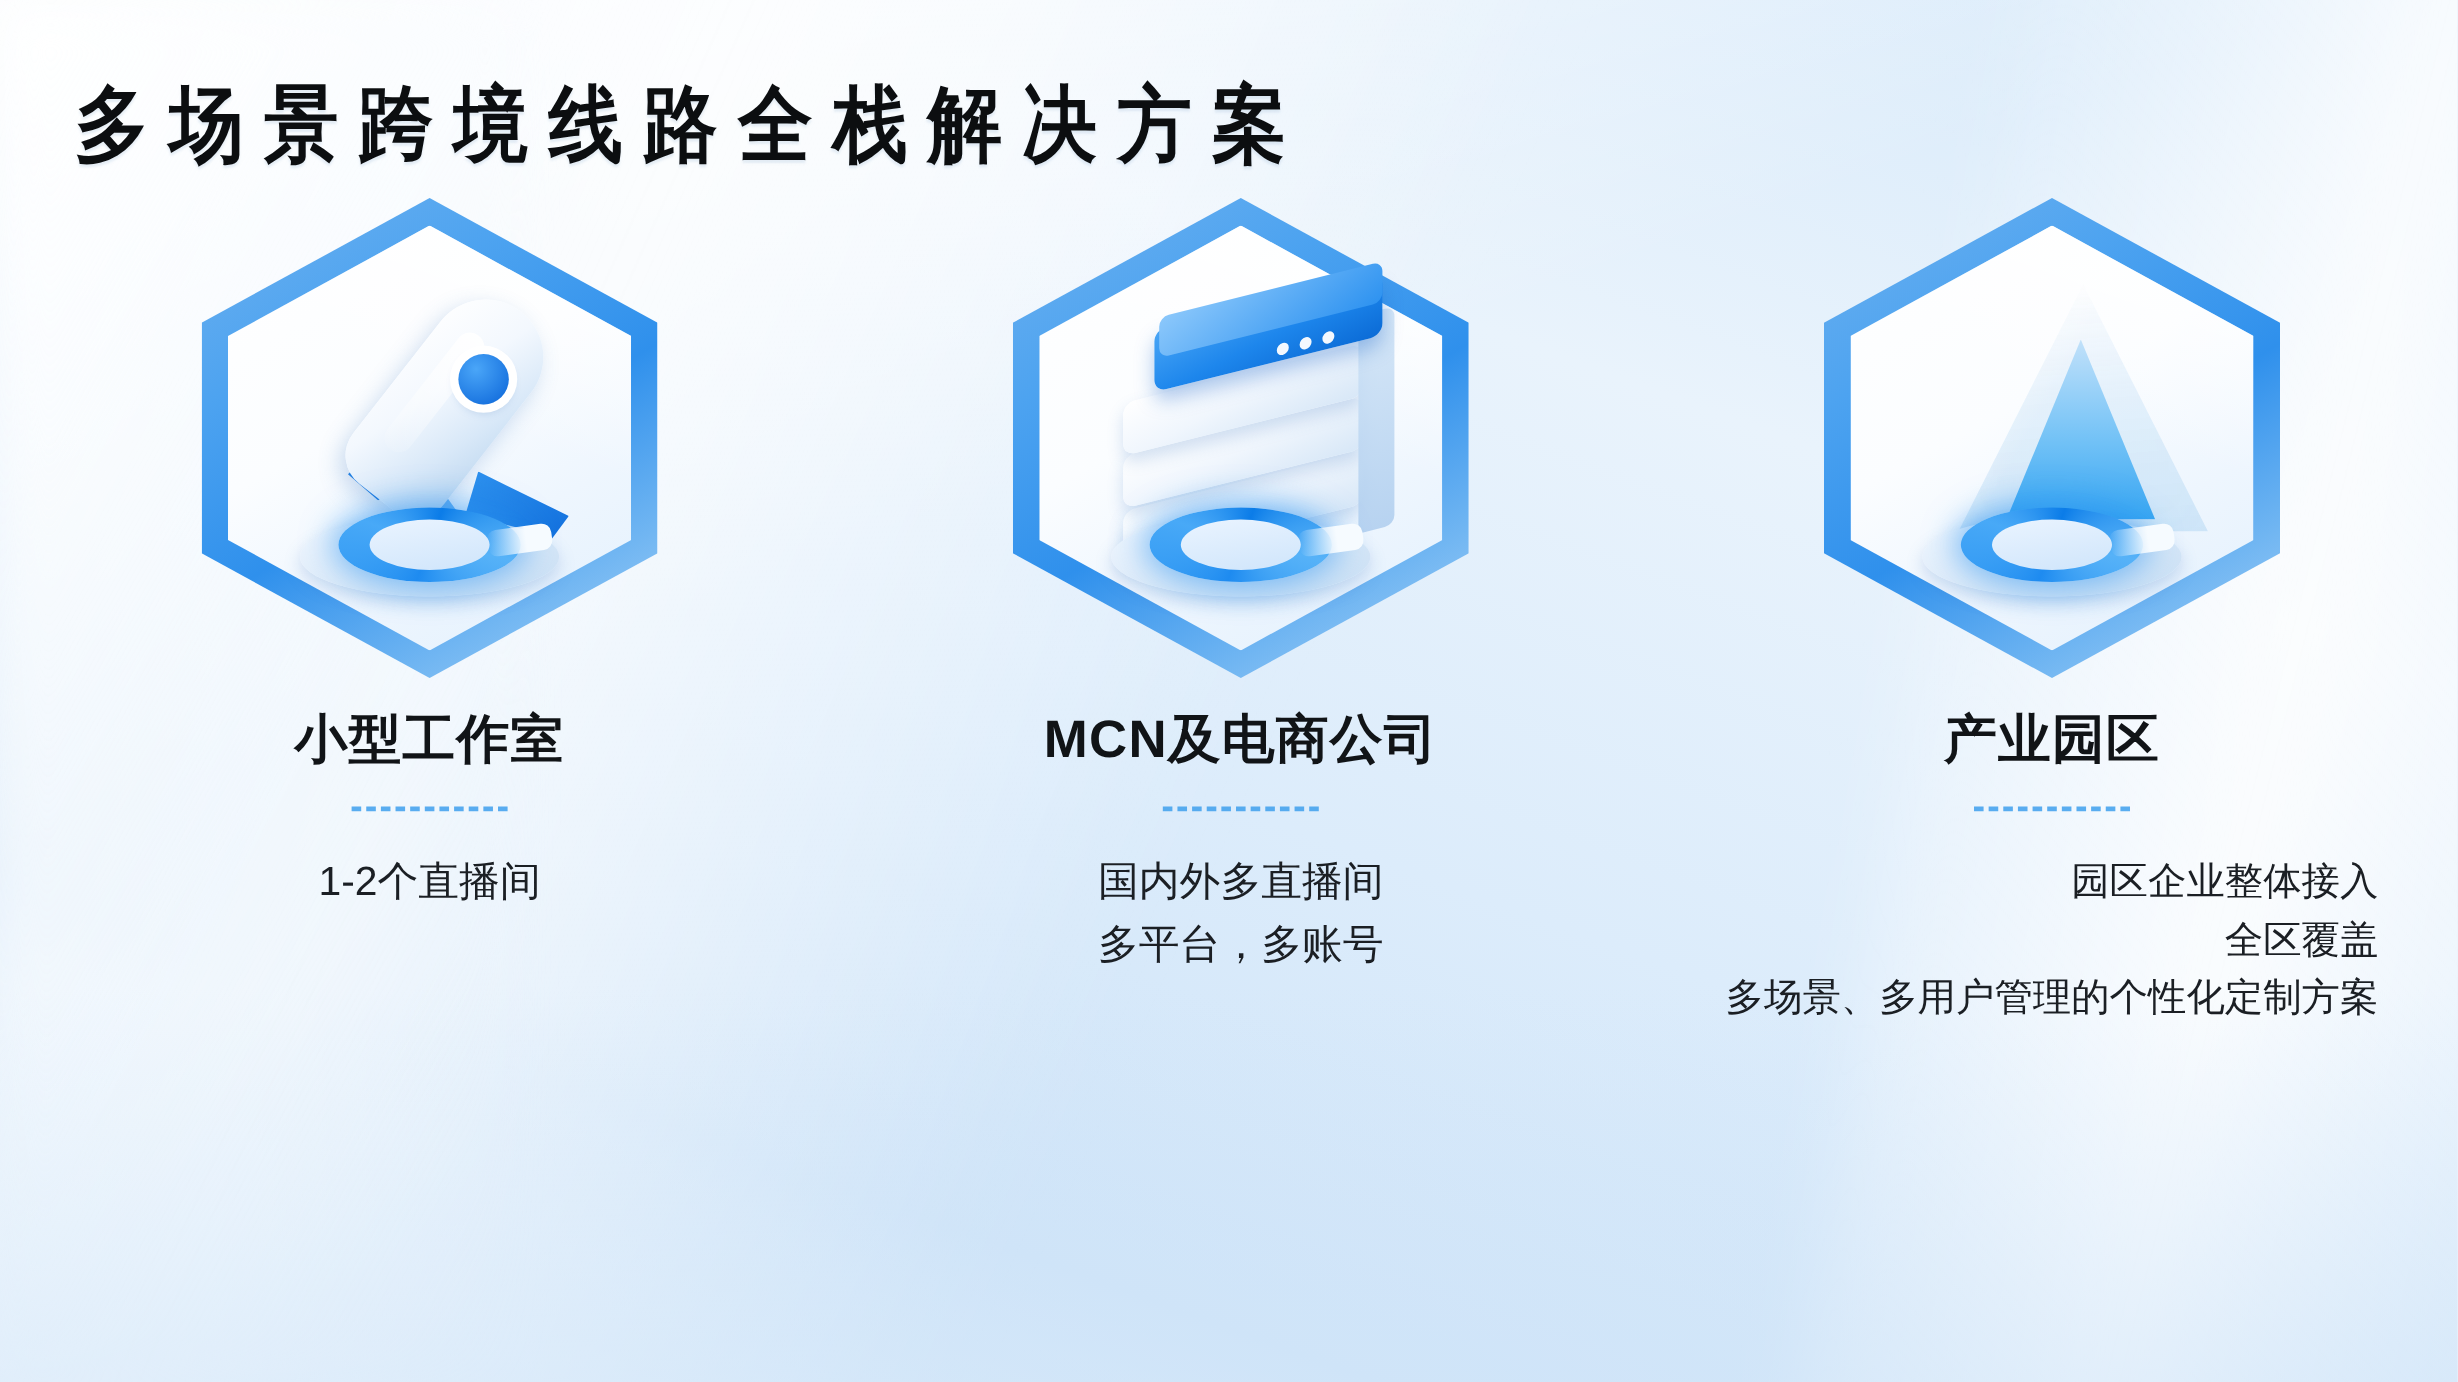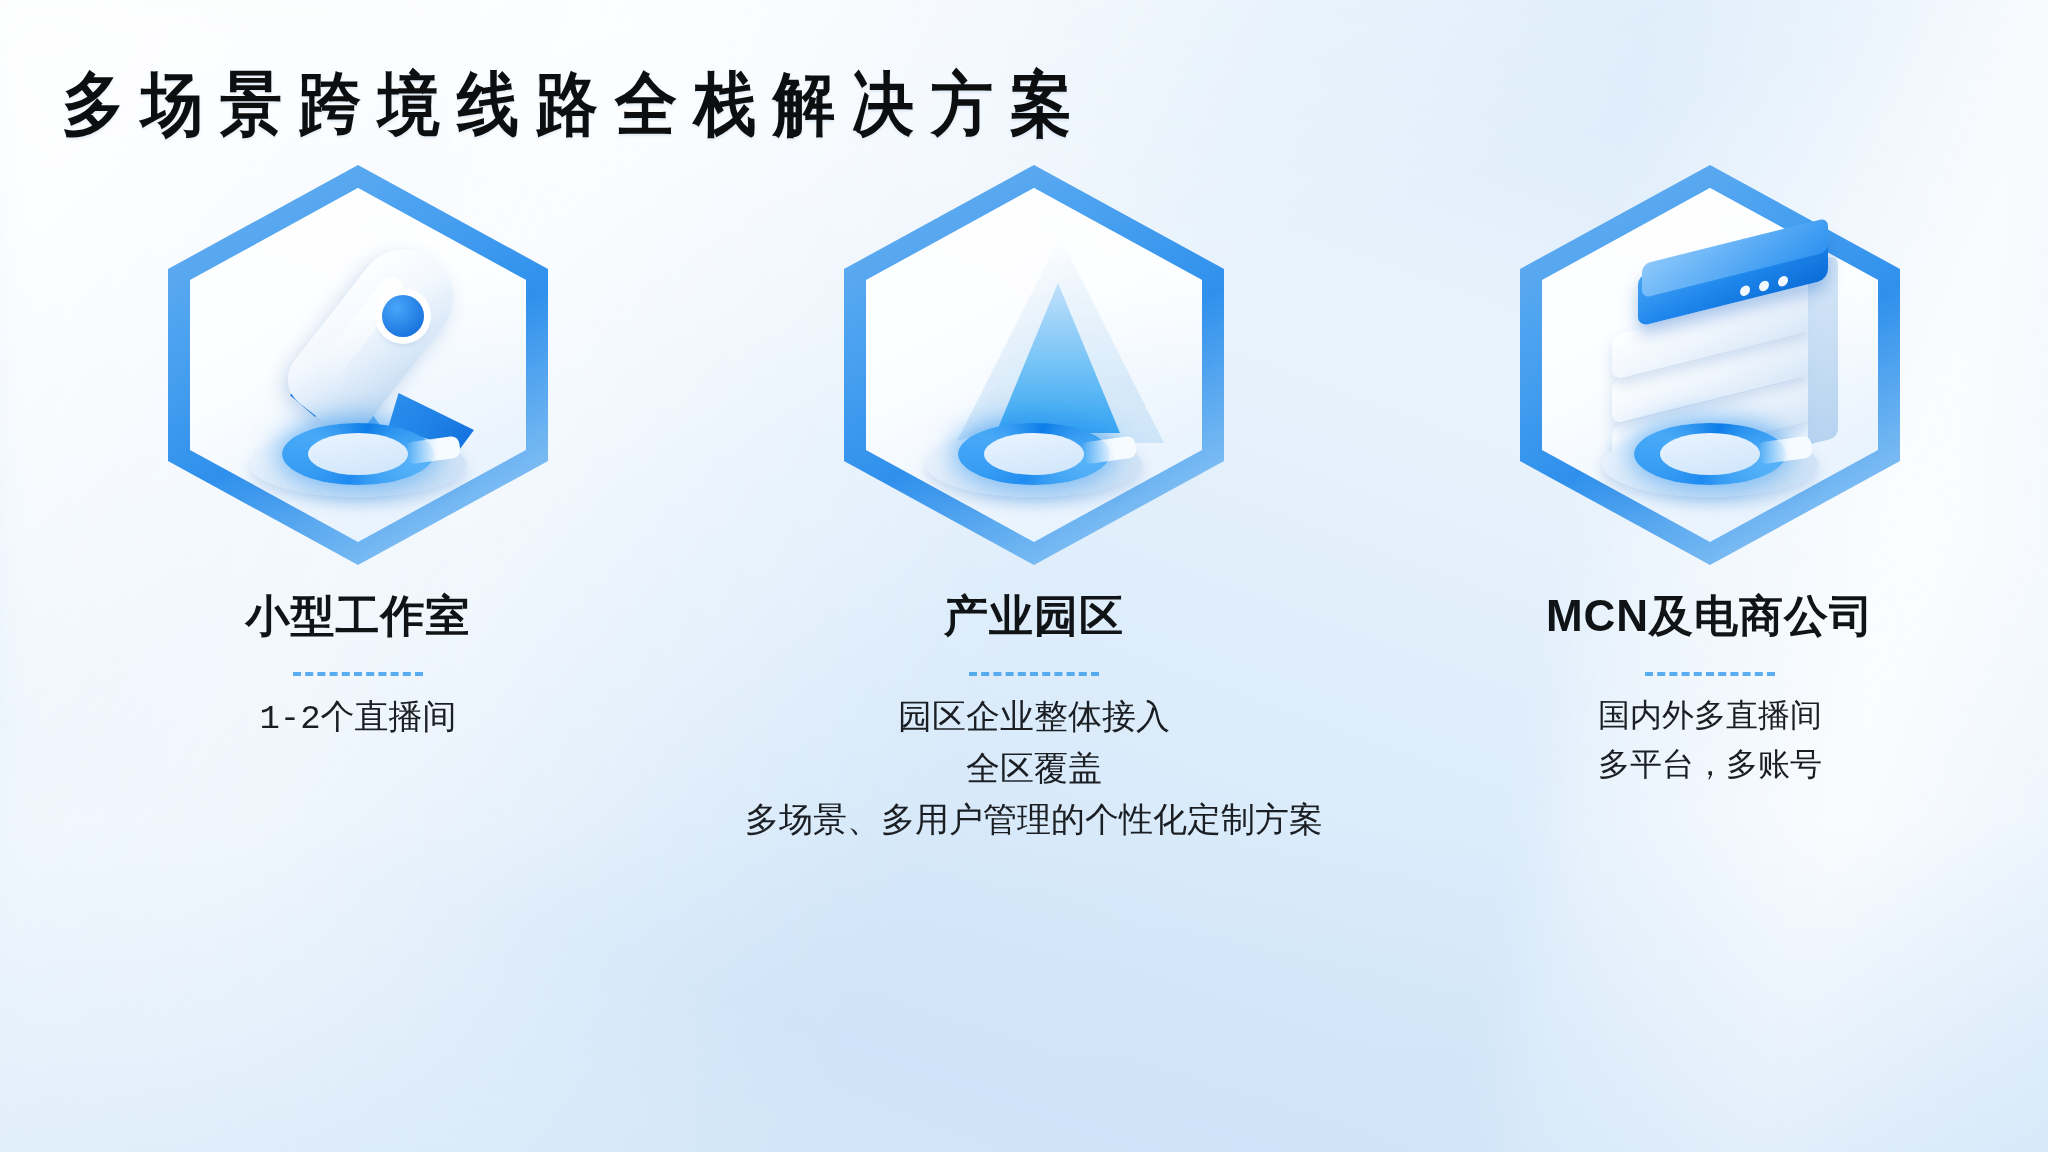--- a/index.html
+++ b/index.html
@@ -228,23 +228,22 @@
     letter-spacing:1px;
     white-space:nowrap;
   }
   .divider {
     margin-top:26px;
     width:130px; height:0;
     border-top:4px dashed #3fa0ee;
     opacity:.85;
   }
   .card-lines {
-    margin-top:18px;
-    text-align:center;
-    font-family:Liberation Mono, monospace;
+    margin-top:34px;
+    text-align:right;
   }
   .card-lines div {
     font-size:34px;
     color:#1b1f24;
     line-height:1.52;
     white-space:nowrap;
   }
   .card:nth-child(3) .card-lines div { font-size:32px; }
 </style>
 </head>
@@ -279,47 +278,20 @@
         <div class="disc-plate"></div>
         <div class="disc-ring"></div>
         <div class="disc-hole"></div>
         <div class="disc-notch"></div>
       </div>
     </div>
     <div class="card-title">小型工作室</div>
     <div class="divider"></div>
     <div class="card-lines">
       <div>1-2个直播间</div>
-    </div>
-  </div>
-
-  <div class="card">
-    <div class="hex-wrap">
-      <div class="hex-outer"></div>
-      <div class="hex-inner"></div>
-      <div class="hex-gloss"></div>
-      <div class="pyramid">
-        <div class="py-glass"></div>
-        <div class="py-core"></div>
-        <div class="py-edge"></div>
-      </div>
-      <div class="disc">
-        <div class="disc-glow"></div>
-        <div class="disc-plate"></div>
-        <div class="disc-ring"></div>
-        <div class="disc-hole"></div>
-        <div class="disc-notch"></div>
-      </div>
-    </div>
-    <div class="card-title">产业园区</div>
-    <div class="divider"></div>
-    <div class="card-lines">
-      <div>园区企业整体接入</div>
-      <div>全区覆盖</div>
-      <div>多场景、多用户管理的个性化定制方案</div>
     </div>
   </div>
 
   <div class="card">
     <div class="hex-wrap">
       <div class="hex-outer"></div>
       <div class="hex-inner"></div>
       <div class="hex-gloss"></div>
       <div class="stack">
         <div class="sv sv1"></div>
@@ -343,13 +315,40 @@
       </div>
     </div>
     <div class="card-title">MCN及电商公司</div>
     <div class="divider"></div>
     <div class="card-lines">
       <div>国内外多直播间</div>
       <div>多平台，多账号</div>
     </div>
   </div>
 
+  <div class="card">
+    <div class="hex-wrap">
+      <div class="hex-outer"></div>
+      <div class="hex-inner"></div>
+      <div class="hex-gloss"></div>
+      <div class="pyramid">
+        <div class="py-glass"></div>
+        <div class="py-core"></div>
+        <div class="py-edge"></div>
+      </div>
+      <div class="disc">
+        <div class="disc-glow"></div>
+        <div class="disc-plate"></div>
+        <div class="disc-ring"></div>
+        <div class="disc-hole"></div>
+        <div class="disc-notch"></div>
+      </div>
+    </div>
+    <div class="card-title">产业园区</div>
+    <div class="divider"></div>
+    <div class="card-lines">
+      <div>园区企业整体接入</div>
+      <div>全区覆盖</div>
+      <div>多场景、多用户管理的个性化定制方案</div>
+    </div>
+  </div>
+
 </div>
 
 </body></html>

